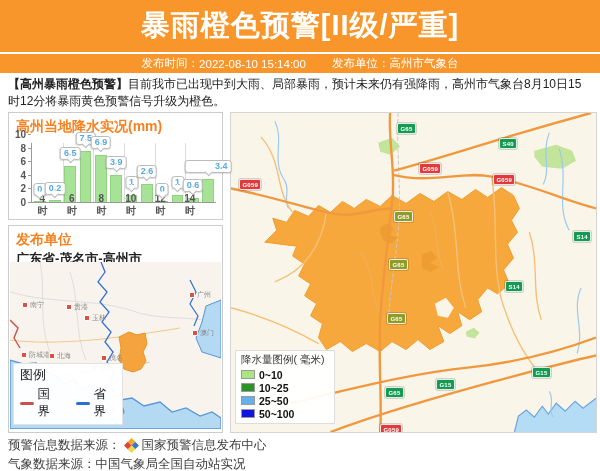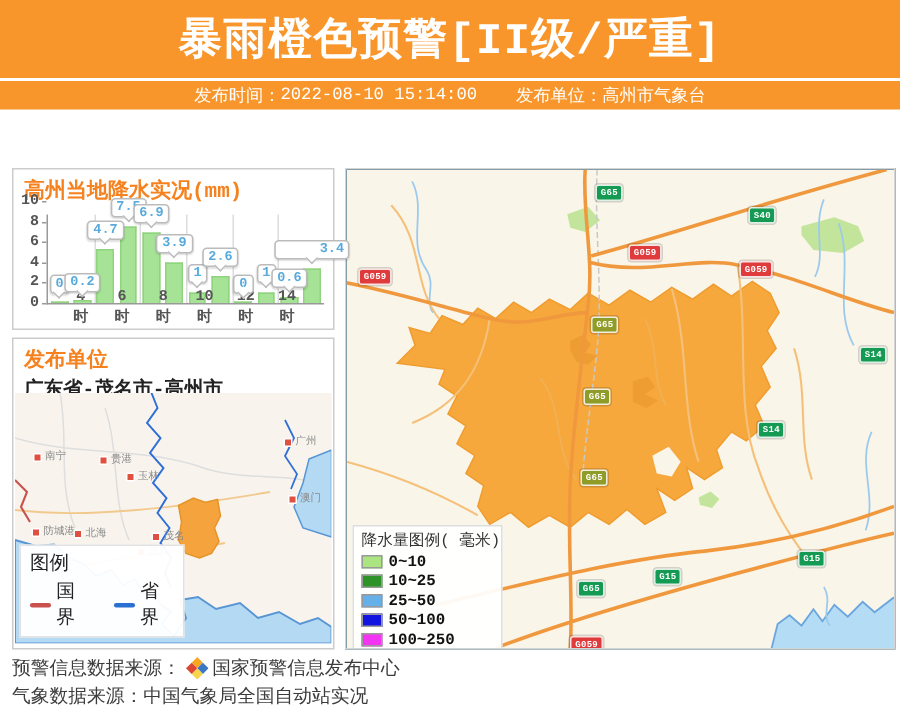--- a/index.html
+++ b/index.html
@@ -1,17 +1,17 @@
 <!DOCTYPE html>
 <html><head>
 <meta charset="utf-8">
 <style>
   html,body{margin:0;padding:0;background:#fff;}
   .page{position:relative;width:600px;height:471px;background:#fff;overflow:hidden;
-        font-family:Liberation Mono, monospace;}
+        font-family:Liberation Sans, sans-serif;}
   
   .banner{position:absolute;left:0;top:0;width:600px;height:52px;background:#f9962b;
           display:flex;align-items:center;justify-content:center;}
   .banner h1{margin:0;color:#fff;font-size:29px;font-weight:bold;letter-spacing:1px;}
   .meta-bar{position:absolute;left:0;top:54px;width:600px;height:19px;background:#f9962b;
             color:#fff;font-size:11.5px;display:flex;align-items:center;justify-content:center;}
   .meta-bar .gap{width:26px;}
   
   .alert-text{position:absolute;left:8px;top:76px;width:584px;font-size:12px;color:#222;
               line-height:1.45;margin:0;}
@@ -29,21 +29,21 @@
         border-left:1px solid #999;border-bottom:1px solid #999;}
   .vgrid{position:absolute;top:0;bottom:0;width:1px;background:#dcdcdc;}
   .slot{flex:1;position:relative;height:100%;}
   .bar{position:absolute;bottom:0;left:12%;right:12%;background:#a6e397;border:1px solid #8fd37e;
        border-bottom:none;box-sizing:border-box;}
   .bubble{position:absolute;left:50%;transform:translateX(-50%);background:#fff;border:1px solid #bbb;
           border-radius:3px;color:#58aadc;font-size:9px;font-weight:bold;line-height:11px;
           padding:0 3px;white-space:nowrap;z-index:3;box-shadow:0 1px 1px rgba(0,0,0,.12);}
   .bubble::after{content:"";position:absolute;left:50%;bottom:-3px;margin-left:-3px;width:5px;height:5px;
           background:#fff;border-right:1px solid #bbb;border-bottom:1px solid #bbb;transform:rotate(45deg);}
-  .xlabels{position:absolute;left:34px;right:6px;bottom:-15px;display:flex;}
+  .xlabels{position:absolute;left:22px;right:6px;bottom:-15px;display:flex;}
   .xlab{flex:1;text-align:center;font-size:10px;font-weight:bold;color:#555;}
   
   .loc-panel{left:8px;top:225px;width:215px;height:208px;}
   .loc-path{margin:1px 7px 0;font-size:13px;font-weight:bold;color:#222;}
   .mini-map{position:absolute;left:1px;right:1px;top:36px;bottom:3px;overflow:hidden;background:#f8f4ed;}
   .mini-map svg{display:block;width:100%;height:100%;}
   .city{position:absolute;display:flex;align-items:center;gap:2px;transform:translate(-2px,-4px);}
   .city .dot{width:4px;height:4px;background:#e05040;border-radius:1px;border:1px solid #fff;}
   .cname{font-size:7px;color:#8a8a8a;line-height:8px;white-space:nowrap;}
   .city.sea .cname{color:#86abcf;}
@@ -78,20 +78,21 @@
     <h1>暴雨橙色预警[II级/严重]</h1>
   </header>
   <div class="meta-bar">
     <span>发布时间：</span>
     <span>2022-08-10 15:14:00</span>
     <span class="gap"></span>
     <span>发布单位：</span>
     <span>高州市气象台</span>
   </div>
 
+  <p class="alert-text"><b>【高州暴雨橙色预警】</b><span>目前我市已出现中到大雨、局部暴雨，预计未来仍有强降雨，高州市气象台8月10日15时12分将暴雨黄色预警信号升级为橙色。</span></p>
 
   <section class="panel chart-panel">
     <h2 class="panel-title">高州当地降水实况(mm)</h2>
     <div class="chart">
       <div class="yaxis" id="yaxis">
           <div class="ylab" style="bottom: -5px;">0</div>
           <div class="ytick" style="bottom: 0px;"></div>
           <div class="ylab" style="bottom: 8.6px;">2</div>
           <div class="ytick" style="bottom: 13.6px;"></div>
           <div class="ylab" style="bottom: 22.2px;">4</div>
@@ -112,21 +113,21 @@
           <div class="slot">
             <div class="bar" style="height: 0px; background: rgb(166, 227, 151);"></div>
             <div class="bubble" style="bottom: 6px; color: rgb(88, 170, 220);">0</div>
           </div>
           <div class="slot">
             <div class="bar" style="height: 2px; background: rgb(166, 227, 151);"></div>
             <div class="bubble" style="bottom: 7.36px; color: rgb(88, 170, 220);">0.2</div>
           </div>
           <div class="slot">
             <div class="bar" style="height: 36.04px; background: rgb(166, 227, 151);"></div>
-            <div class="bubble" style="bottom: 42.04px; color: rgb(88, 170, 220);">4.7</div>
+            <div class="bubble" style="bottom: 42.04px; color: rgb(88, 170, 220);">6.5</div>
           </div>
           <div class="slot">
             <div class="bar" style="height: 51px; background: rgb(166, 227, 151);"></div>
             <div class="bubble" style="bottom: 57px; color: rgb(88, 170, 220);">7.5</div>
           </div>
           <div class="slot">
             <div class="bar" style="height: 46.92px; background: rgb(166, 227, 151);"></div>
             <div class="bubble" style="bottom: 52.92px; color: rgb(88, 170, 220);">6.9</div>
           </div>
           <div class="slot">
@@ -306,24 +307,20 @@
             <span>10~25</span>
           </div>
           <div class="rrow">
             <span class="sw" style="background: rgb(102, 176, 234);"></span>
             <span>25~50</span>
           </div>
           <div class="rrow">
             <span class="sw" style="background: rgb(18, 20, 224);"></span>
             <span>50~100</span>
           </div>
-          <div class="rrow">
-            <span class="sw" style="background: rgb(243, 53, 243);"></span>
-            <span>100~250</span>
-          </div>
         </div>
     </div>
   </section>
 
   <footer class="footer">
     <div class="line">
       <span>预警信息数据来源：</span>
       <svg width="15" height="15" viewBox="0 0 20 20">
         <polygon points="10,0 15,5 10,10 5,5" fill="#f7a820"></polygon>
         <polygon points="15,5 20,10 15,15 10,10" fill="#3a78c3"></polygon>

